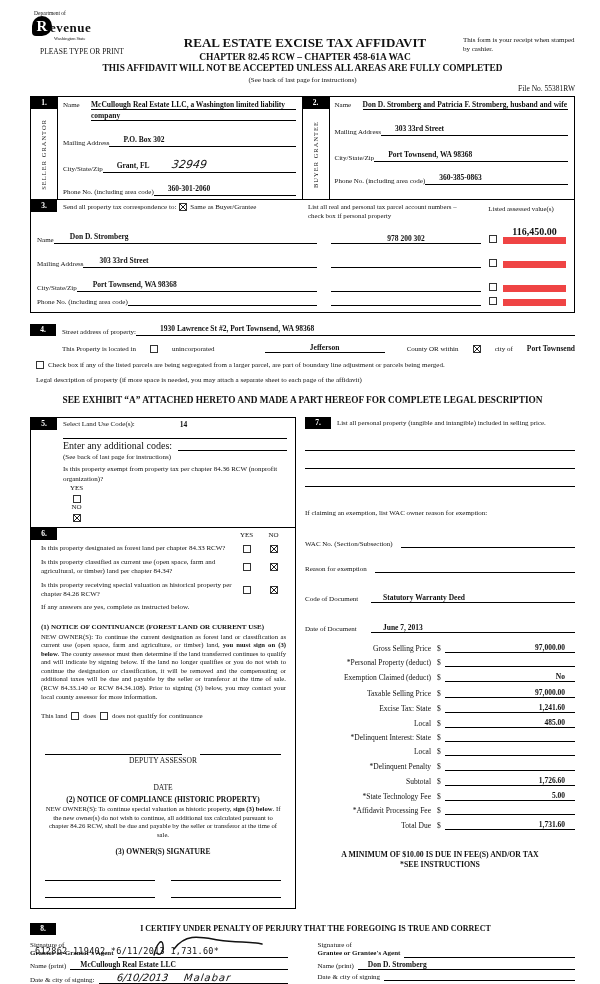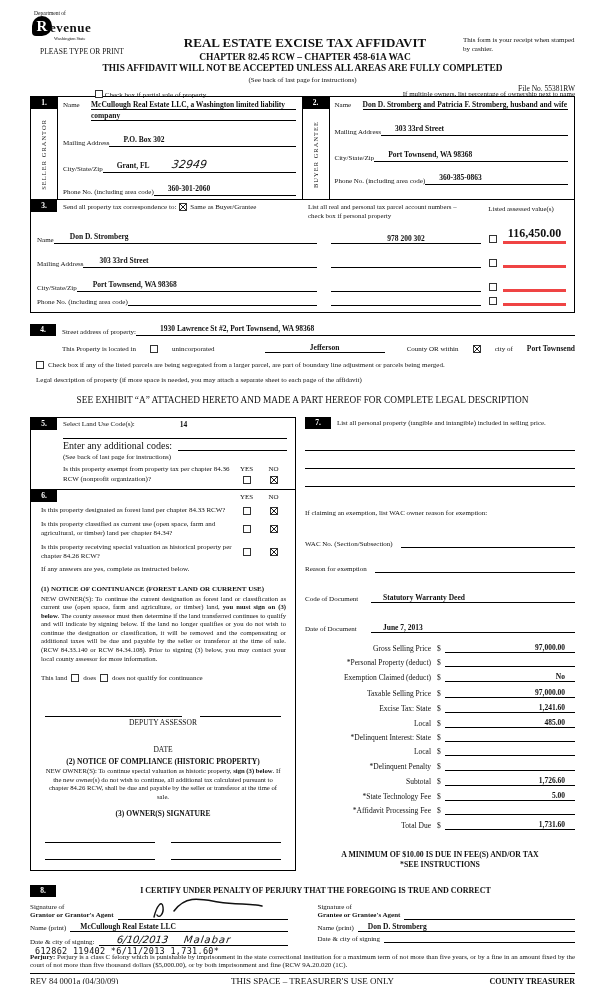--- a/index.html
+++ b/index.html
@@ -57,43 +57,43 @@
   
   .s3 { padding:0 0 6px 0; }
   .s3hdr { display:flex; align-items:flex-start; }
   .s3send { display:flex; align-items:center; gap:3px; font-size:7px; padding:3px 0 0 6px; flex:1; }
   .s3pHdr { width:160px; font-size:6.8px; line-height:8.5px; padding-top:3px; }
   .s3aHdr { width:106px; font-size:6.8px; text-align:center; padding-top:5px; }
   .s3row { display:flex; align-items:flex-end; margin-top:5px; padding:0 8px 0 6px; }
   .s3left { width:280px; display:flex; align-items:flex-end; }
   .s3mid { width:150px; border-bottom:1px solid #000; text-align:center; font-weight:bold; font-size:7.5px; min-height:9px; margin-left:14px; }
   .s3cb { margin:0 6px 1px 8px; }
-  .s3right { flex:1; border-bottom:3px solid #ef4444; text-align:center; font-weight:bold; font-size:12px; min-height:9px; }
+  .s3right { flex:1; border-bottom:7px solid #ef4444; text-align:center; font-weight:bold; font-size:10px; min-height:9px; }
 
   
   .s4 { margin-top:4px; }
   .s4r1 { display:flex; align-items:flex-end; }
   .s4r2 { display:flex; align-items:flex-end; margin:7px 0 0 32px; font-size:7px; gap:4px;justify-content:space-between; }
   .jeff { width:120px; text-align:center; font-weight:bold; font-size:7.5px; border-bottom:1px solid #000; }
   .s4r3 { margin:8px 0 0 6px; font-size:7px; display:flex; gap:4px; align-items:center; }
   .s4r4 { margin:7px 0 0 6px; font-size:7px; }
-  .exhibit { margin-top:11px; text-align:center; font-weight:normal; font-size:9.3px; }
+  .exhibit { margin-top:11px; text-align:center; font-weight:bold; font-size:9.3px; }
 
   
   .cols { display:flex; margin-top:12px; align-items:flex-start; }
   .box5 { width:266px; min-width:266px; border:1.5px solid #000; }
   .rcol { flex:1; padding-left:9px; }
 
   .s5hdr { display:flex; align-items:flex-start; }
   .s5hdr .lbl { margin:2px 0 0 6px; }
   .luval { font-weight:bold; font-size:7.5px; margin:2px 0 0 45px; }
   .s5line { margin:8px 8px 0 32px; }
   .addl { display:flex; margin:1px 8px 0 32px; font-size:10px; }
   .seeback2 { margin:2px 0 0 32px; font-size:7px; }
-  .qrow { display:flex; margin:2px 8px 0 32px; }
+  .qrow { display:flex; margin:2px 8px 0 32px;flex-direction:column; }
   .qrow .qtxt { flex:1; font-size:7px; line-height:9.5px; }
   .yncol { width:27px; text-align:center; font-size:7px; display:flex; flex-direction:column; align-items:center; justify-content:flex-end; gap:3px; }
   .s6 { border-top:1.5px solid #000; margin-top:5px; }
   .s6hdr { display:flex; }
   .s6hdr .sp { flex:1; }
   .s6hdr .ynh { width:27px; text-align:center; font-size:7px; padding-top:3px; }
   .q6row { display:flex; margin:4px 8px 0 10px; align-items:center; }
   .q6row .qtxt { flex:1; font-size:7px; line-height:9.5px; }
   .ifany { margin:3px 0 0 10px; font-size:7px; }
   .not1t { margin:12px 0 0 10px; font-size:7px; font-weight:bold; }
@@ -172,27 +172,20 @@
     </div>
     <div class="please">PLEASE TYPE OR PRINT</div>
     <div class="titleblock">
       <div class="title">REAL ESTATE EXCISE TAX AFFIDAVIT</div>
       <div class="subtitle">CHAPTER 82.45 RCW – CHAPTER 458-61A WAC</div>
     </div>
     <div class="receipt">This form is your receipt when stamped by cashier.</div>
     <div class="notice">THIS AFFIDAVIT WILL NOT BE ACCEPTED UNLESS ALL AREAS ARE FULLY COMPLETED</div>
     <div class="seeback">(See back of last page for instructions)</div>
     <div class="fileno">File No. 55381RW</div>
-    <div class="partialrow">
-      <span>
-        <span class="cb"></span>
-        <span>Check box if partial sale of property</span>
-      </span>
-      <span>If multiple owners, list percentage of ownership next to name</span>
-    </div>
   </div>
 
   <div class="bigbox">
     <div class="halves">
 
       <div class="half seller">
         <div class="sidecol">
           <div class="numbox">1.</div>
           <div class="vwrap">
             <span class="vlabel">

